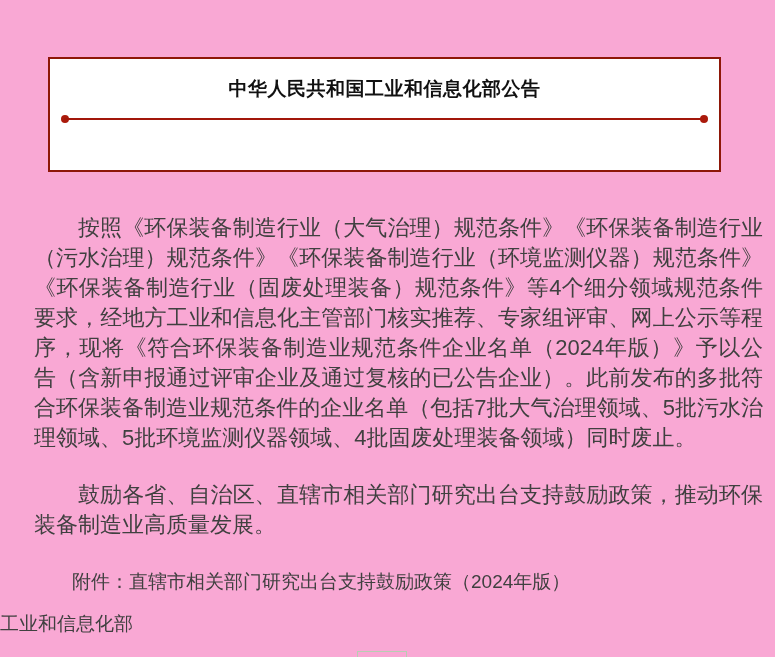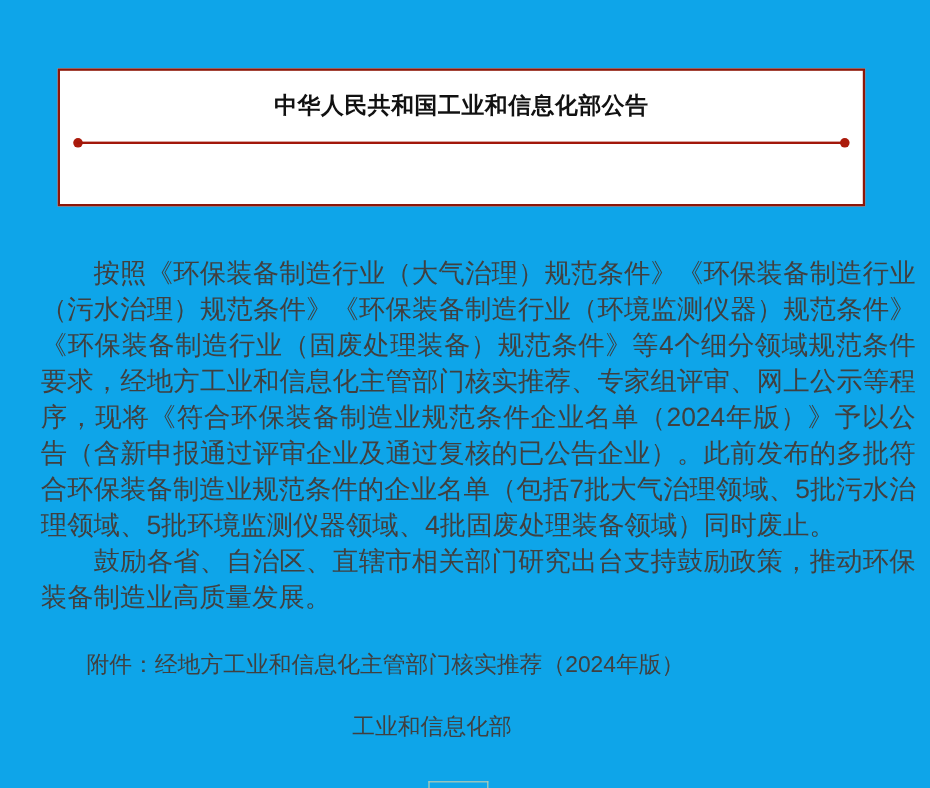--- a/index.html
+++ b/index.html
@@ -1,21 +1,21 @@
 <!DOCTYPE html>
 <html><head>
 <meta charset="utf-8">
 <style>
   * { margin: 0; padding: 0; box-sizing: border-box; }
   html, body { background: #ffffff; }
   .page {
     position: relative;
     width: 775px;
     height: 657px;
-    background: #0ea5e9;
+    background: #f9a8d4;
     overflow: hidden;
     font-family: "Liberation Sans", "DejaVu Sans", sans-serif;
   }
   .notice-box {
     margin-left: 48px;
     margin-top: 57px;
     width: 673px;
     height: 115px;
     border: 2px solid #8e1708;
     background: #ffffff;
@@ -59,37 +59,37 @@
     color: #333333;
   }
   .doc-body {
     margin: 41px 12px 0 34px;
     font-size: 22px;
     line-height: 30px;
     color: #404040;
     text-align: justify;
   }
   .doc-body p { text-indent: 2em; }
-  .doc-body p + p { }
+  .doc-body p + p { margin-top: 27px; }
   .attachment-line {
     margin: 27px 12px 0 34px;
     font-size: 19px;
     line-height: 30px;
     color: #404040;
     text-indent: 2em;
   }
   .attachment-link {
     color: #404040;
     text-decoration: none;
     cursor: pointer;
   }
   .signature-block {
-    margin-top: 22px;
+    margin-top: 12px;
     padding-right: 55px;
-    text-align: center;
+    text-align: left;
     font-size: 19px;
     color: #404040;
   }
   .signature-issuer { line-height: 30px; }
   .signature-date { line-height: 30px; margin-top: 8px; }
   .partial-bottom-box {
     position: absolute;
     left: 357px;
     top: 651px;
     width: 50px;
@@ -111,21 +111,21 @@
       <span class="divider-line"></span>
       <span class="divider-dot right"></span>
     </div>
   </div>
 
   <div class="doc-body">
     <p>按照《环保装备制造行业（大气治理）规范条件》《环保装备制造行业（污水治理）规范条件》《环保装备制造行业（环境监测仪器）规范条件》《环保装备制造行业（固废处理装备）规范条件》等4个细分领域规范条件要求，经地方工业和信息化主管部门核实推荐、专家组评审、网上公示等程序，现将《符合环保装备制造业规范条件企业名单（2024年版）》予以公告（含新申报通过评审企业及通过复核的已公告企业）。此前发布的多批符合环保装备制造业规范条件的企业名单（包括7批大气治理领域、5批污水治理领域、5批环境监测仪器领域、4批固废处理装备领域）同时废止。</p>
     <p>鼓励各省、自治区、直辖市相关部门研究出台支持鼓励政策，推动环保装备制造业高质量发展。</p>
   </div>
 
-  <div class="attachment-line"><span>附件：</span><span class="attachment-link">经地方工业和信息化主管部门核实推荐（2024年版）</span></div>
+  <div class="attachment-line"><span>附件：</span><span class="attachment-link">直辖市相关部门研究出台支持鼓励政策（2024年版）</span></div>
 
   <div class="signature-block">
     <div class="signature-issuer">工业和信息化部</div>
   </div>
 
   <div class="partial-bottom-box"></div>
 
 </div>
 
 </body></html>

